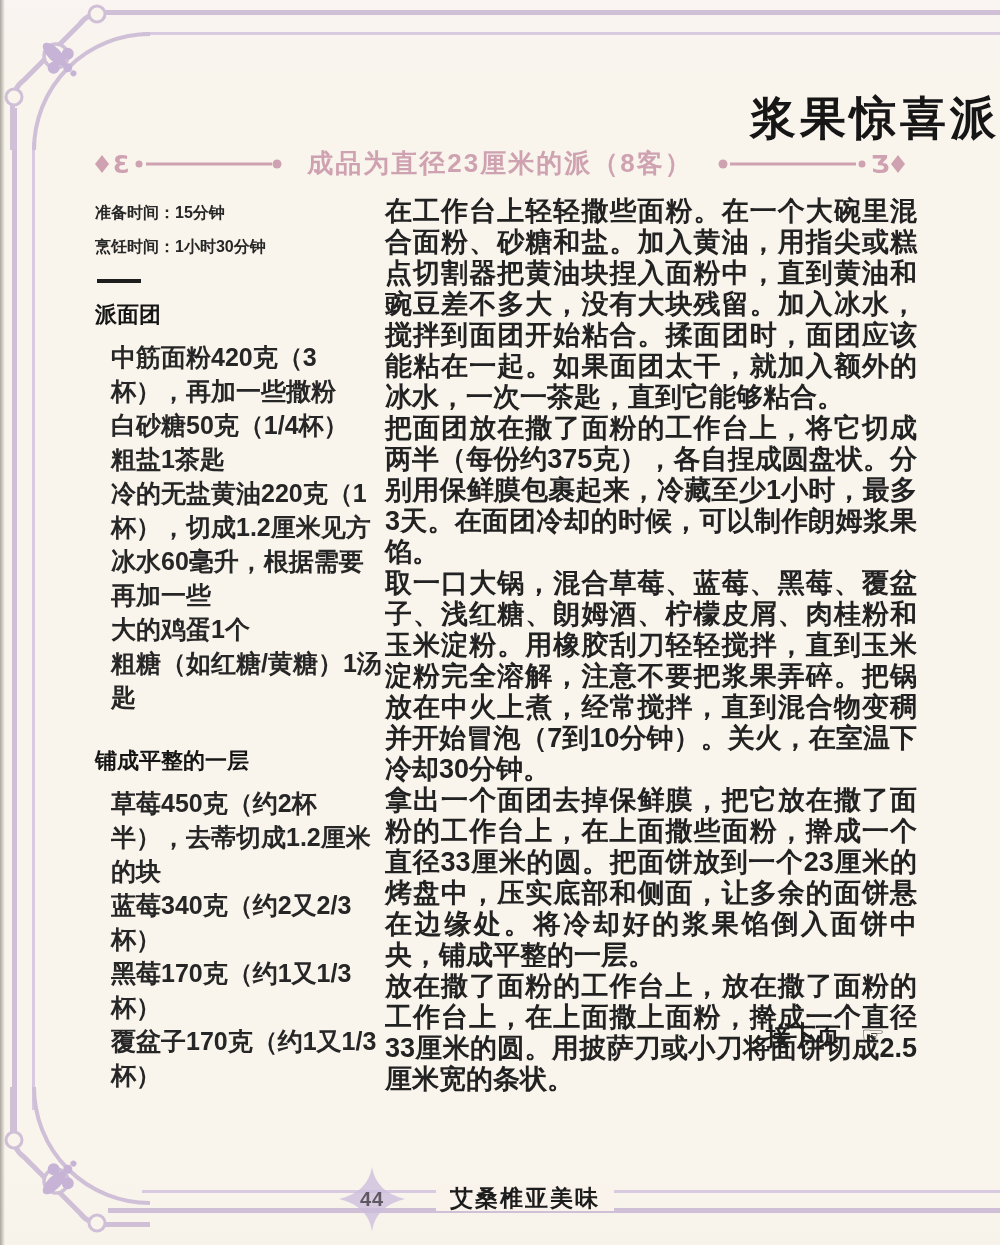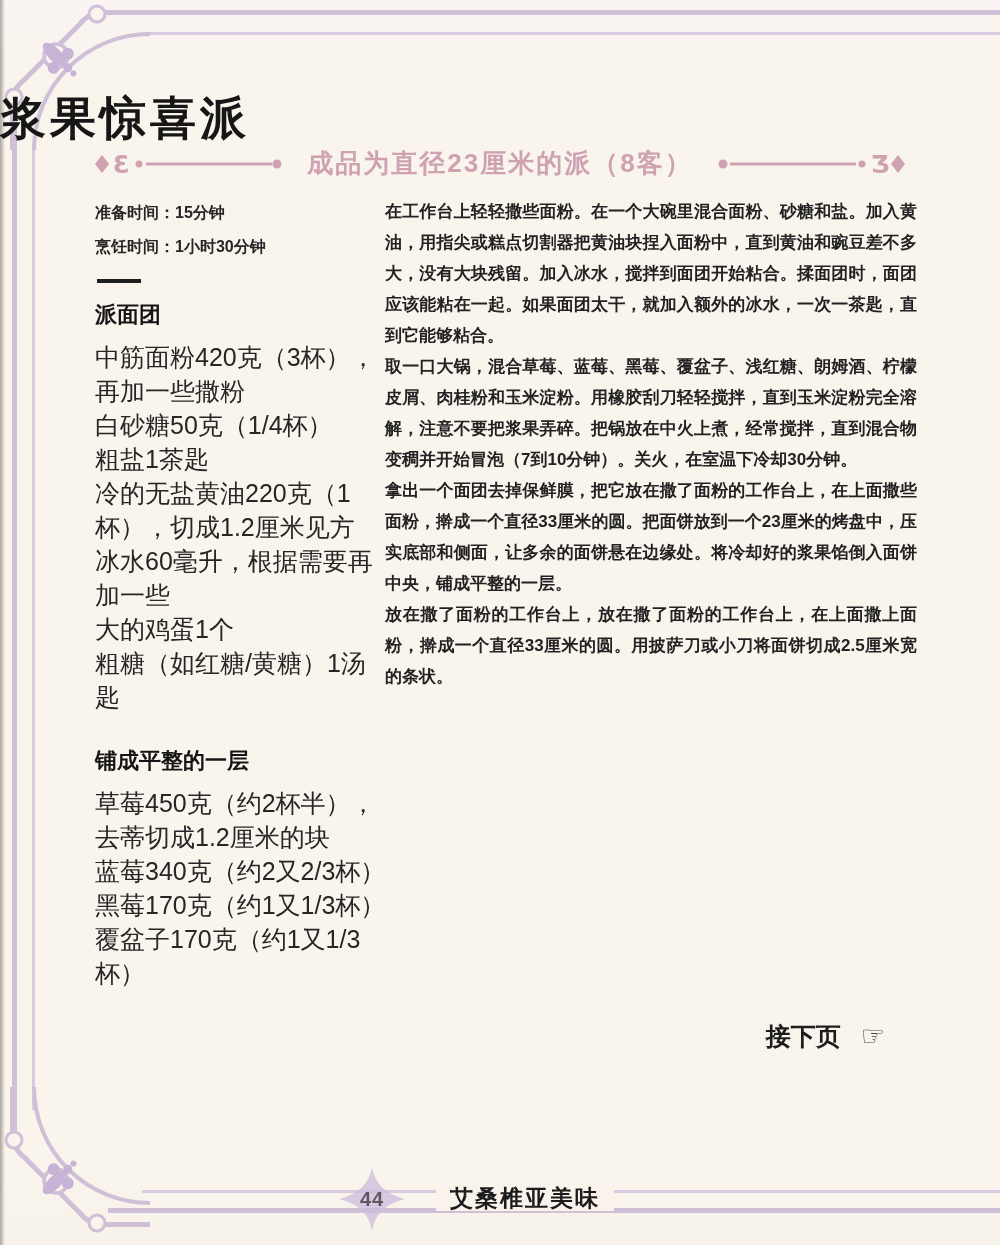--- a/index.html
+++ b/index.html
@@ -9,34 +9,34 @@
     font-family:"Liberation Sans","DejaVu Sans",sans-serif;color:#262626;
   }
   .scan-edge{position:absolute;left:0;top:0;width:5px;height:100%;
     background:linear-gradient(to right,rgba(92,88,80,.5),rgba(92,88,80,0));}
   
   .fl{position:absolute;background:#cfc0d8;}
   .fl.thin{background:#d8cbe1;}
   .corner{position:absolute;width:150px;height:150px;}
   .corner.bl{transform:scaleY(-1);}
   
-  .title{position:absolute;top:88px;left:0;right:0;text-align:left;
+  .title{position:absolute;top:88px;left:0;right:0;text-align:right;
     font-size:46px;font-weight:900;letter-spacing:4px;color:#161616;}
   .subtitle-row{position:absolute;top:146px;left:0;right:0;display:flex;
     align-items:center;justify-content:center;gap:14px;}
   .subtitle{font-size:26px;font-weight:800;letter-spacing:2px;color:#cfa2b1;}
   
   .ingredients{position:absolute;left:95px;top:196px;width:292px;}
   .meta-line{font-size:16px;font-weight:700;line-height:34px;}
   .divider{width:44px;height:4px;background:#1e1e1e;margin:15px 0 11px 2px;}
   .sec-heading{font-size:22px;font-weight:900;line-height:42px;margin:2px 0 4px;color:#151515;}
-  .ing-item{font-size:25px;font-weight:400;line-height:34px;}
+  .ing-item{font-size:25px;font-weight:700;line-height:34px;margin-left:16px;}
   .sec-gap{height:24px;}
   .steps{position:absolute;left:385px;top:196px;width:532px;}
-  .steps p{margin:0;font-size:17px;font-weight:600;line-height:31px;
+  .steps p{margin:0;font-size:27px;font-weight:600;line-height:31px;
     text-align:justify;color:#222;}
   
   .continuation{position:absolute;top:1020px;right:115px;display:flex;
     align-items:flex-start;gap:20px;font-size:25px;font-weight:700;color:#1d1d1d;}
   .hand-icon{font-size:27px;font-weight:400;color:#4a4640;}
   
   .footer-star{position:absolute;left:339px;top:1167px;width:66px;height:64px;}
   .page-num{position:absolute;left:339px;top:1167px;width:66px;height:64px;
     display:flex;align-items:center;justify-content:center;
     font-size:20px;font-weight:600;color:#5e5862;letter-spacing:1px;}
@@ -129,20 +129,21 @@
     <div class="ing-item">草莓450克（约2杯半），去蒂切成1.2厘米的块</div>
         <div class="ing-item">蓝莓340克（约2又2/3杯）</div>
         <div class="ing-item">黑莓170克（约1又1/3杯）</div>
         <div class="ing-item">覆盆子170克（约1又1/3杯）</div>
       </div>
   </div>
 
   <div class="steps">
 
   <p>在工作台上轻轻撒些面粉。在一个大碗里混合面粉、砂糖和盐。加入黄油，用指尖或糕点切割器把黄油块捏入面粉中，直到黄油和豌豆差不多大，没有大块残留。加入冰水，搅拌到面团开始粘合。揉面团时，面团应该能粘在一起。如果面团太干，就加入额外的冰水，一次一茶匙，直到它能够粘合。</p>
+      <p>把面团放在撒了面粉的工作台上，将它切成两半（每份约375克），各自捏成圆盘状。分别用保鲜膜包裹起来，冷藏至少1小时，最多3天。在面团冷却的时候，可以制作朗姆浆果馅。</p>
       <p>取一口大锅，混合草莓、蓝莓、黑莓、覆盆子、浅红糖、朗姆酒、柠檬皮屑、肉桂粉和玉米淀粉。用橡胶刮刀轻轻搅拌，直到玉米淀粉完全溶解，注意不要把浆果弄碎。把锅放在中火上煮，经常搅拌，直到混合物变稠并开始冒泡（7到10分钟）。关火，在室温下冷却30分钟。</p>
       <p>拿出一个面团去掉保鲜膜，把它放在撒了面粉的工作台上，在上面撒些面粉，擀成一个直径33厘米的圆。把面饼放到一个23厘米的烤盘中，压实底部和侧面，让多余的面饼悬在边缘处。将冷却好的浆果馅倒入面饼中央，铺成平整的一层。</p>
       <p>放在撒了面粉的工作台上，放在撒了面粉的工作台上，在上面撒上面粉，擀成一个直径33厘米的圆。用披萨刀或小刀将面饼切成2.5厘米宽的条状。</p>
     </div>
 
   <div class="continuation">
     <span>接下页</span>
     <span class="hand-icon">☞</span>
   </div>
 

